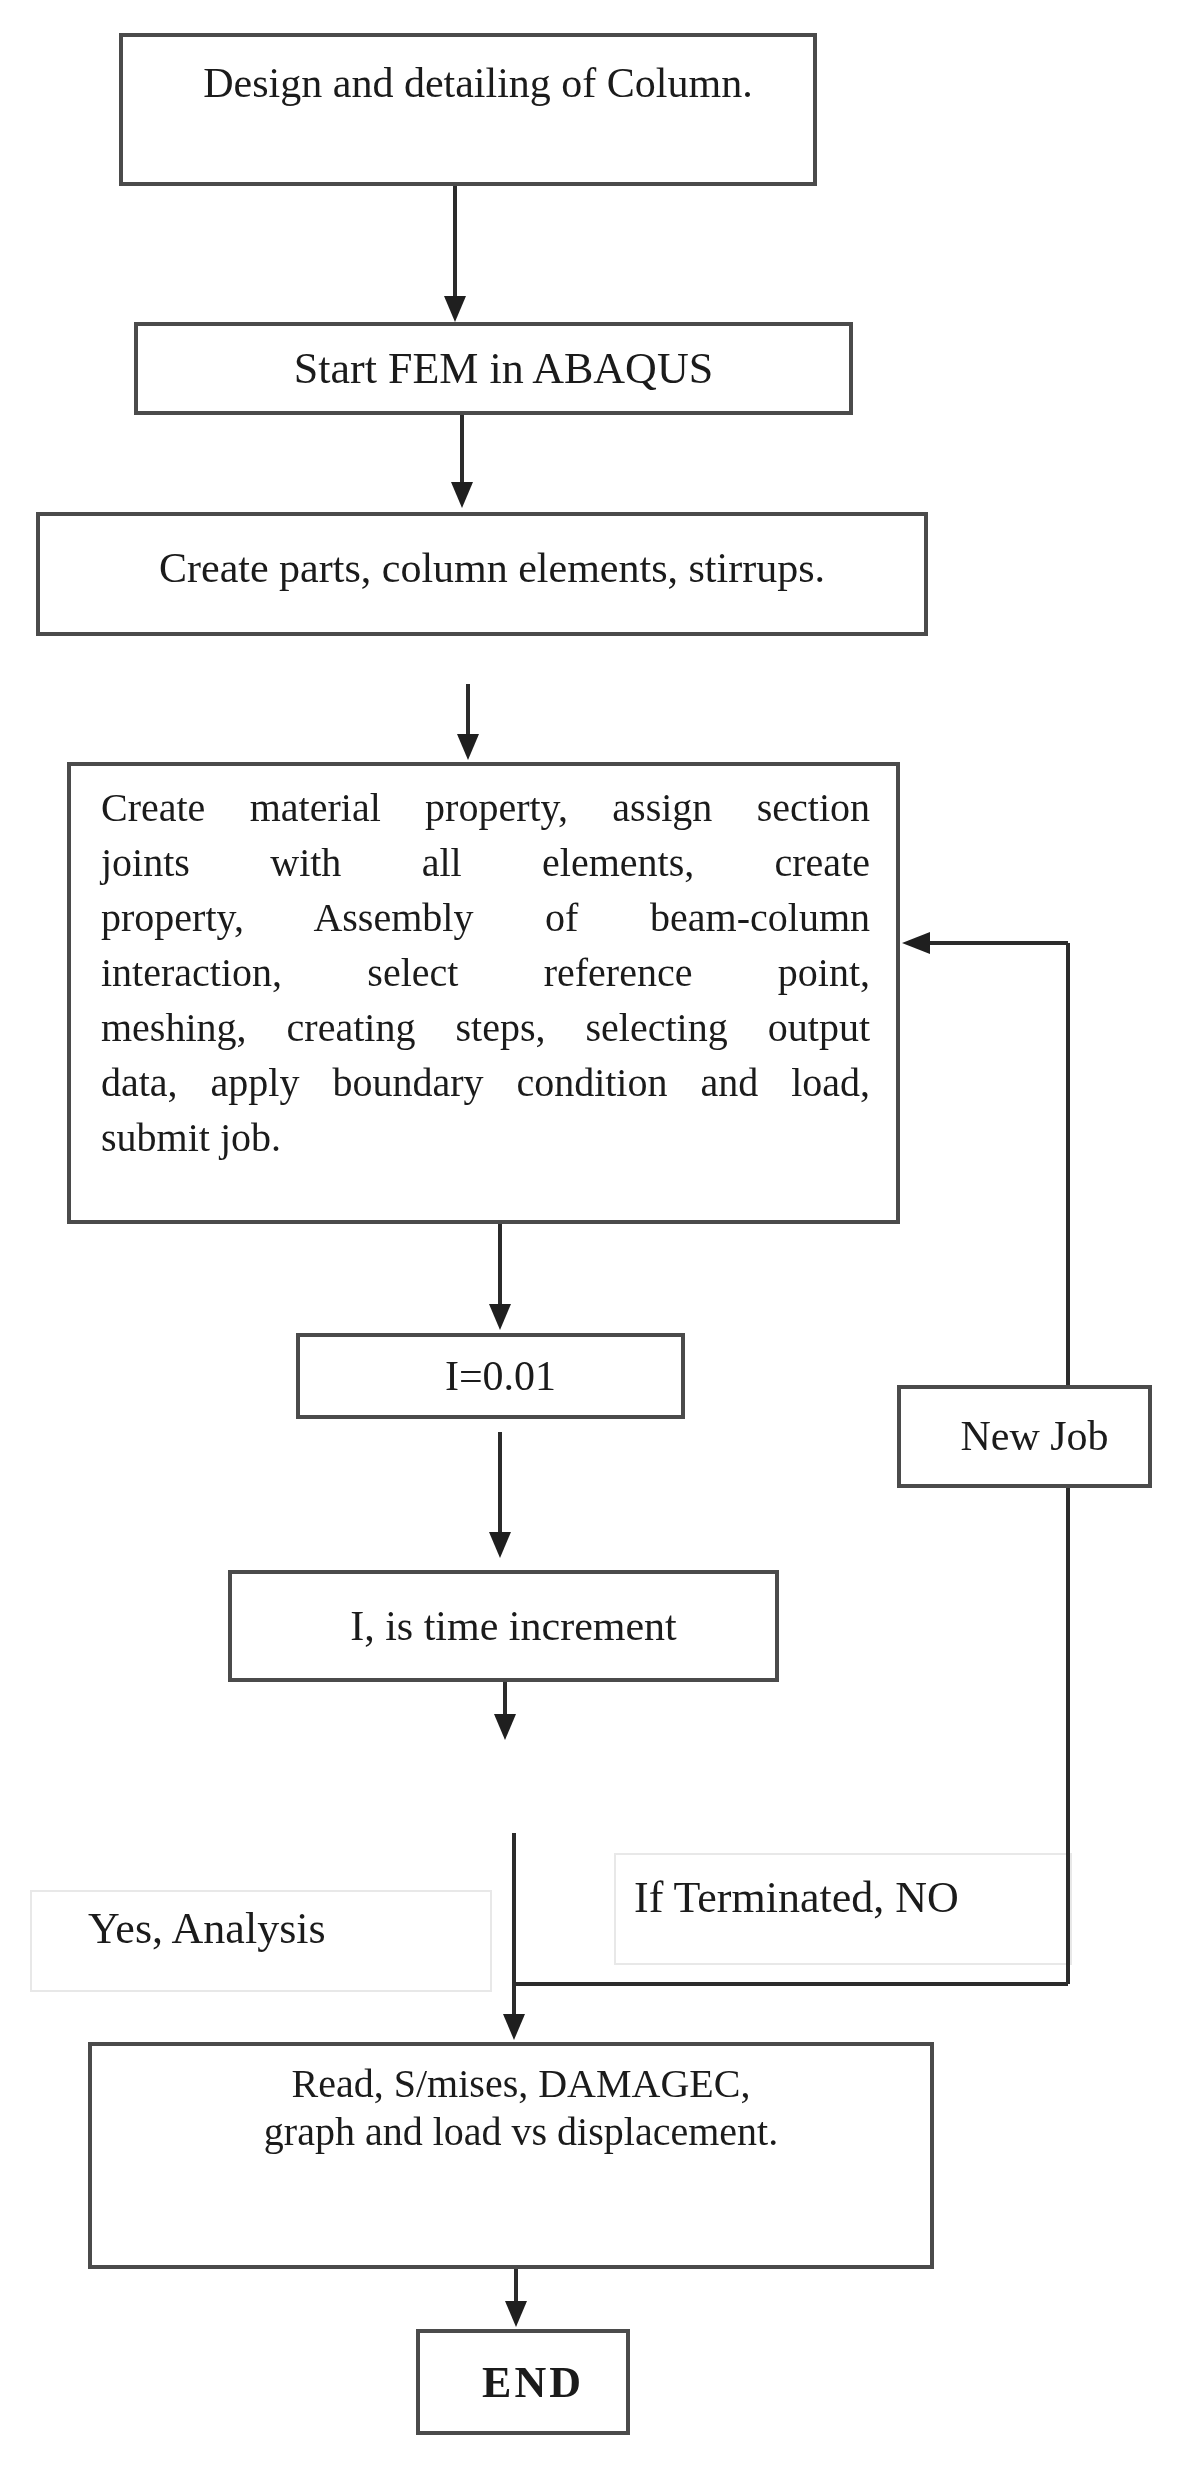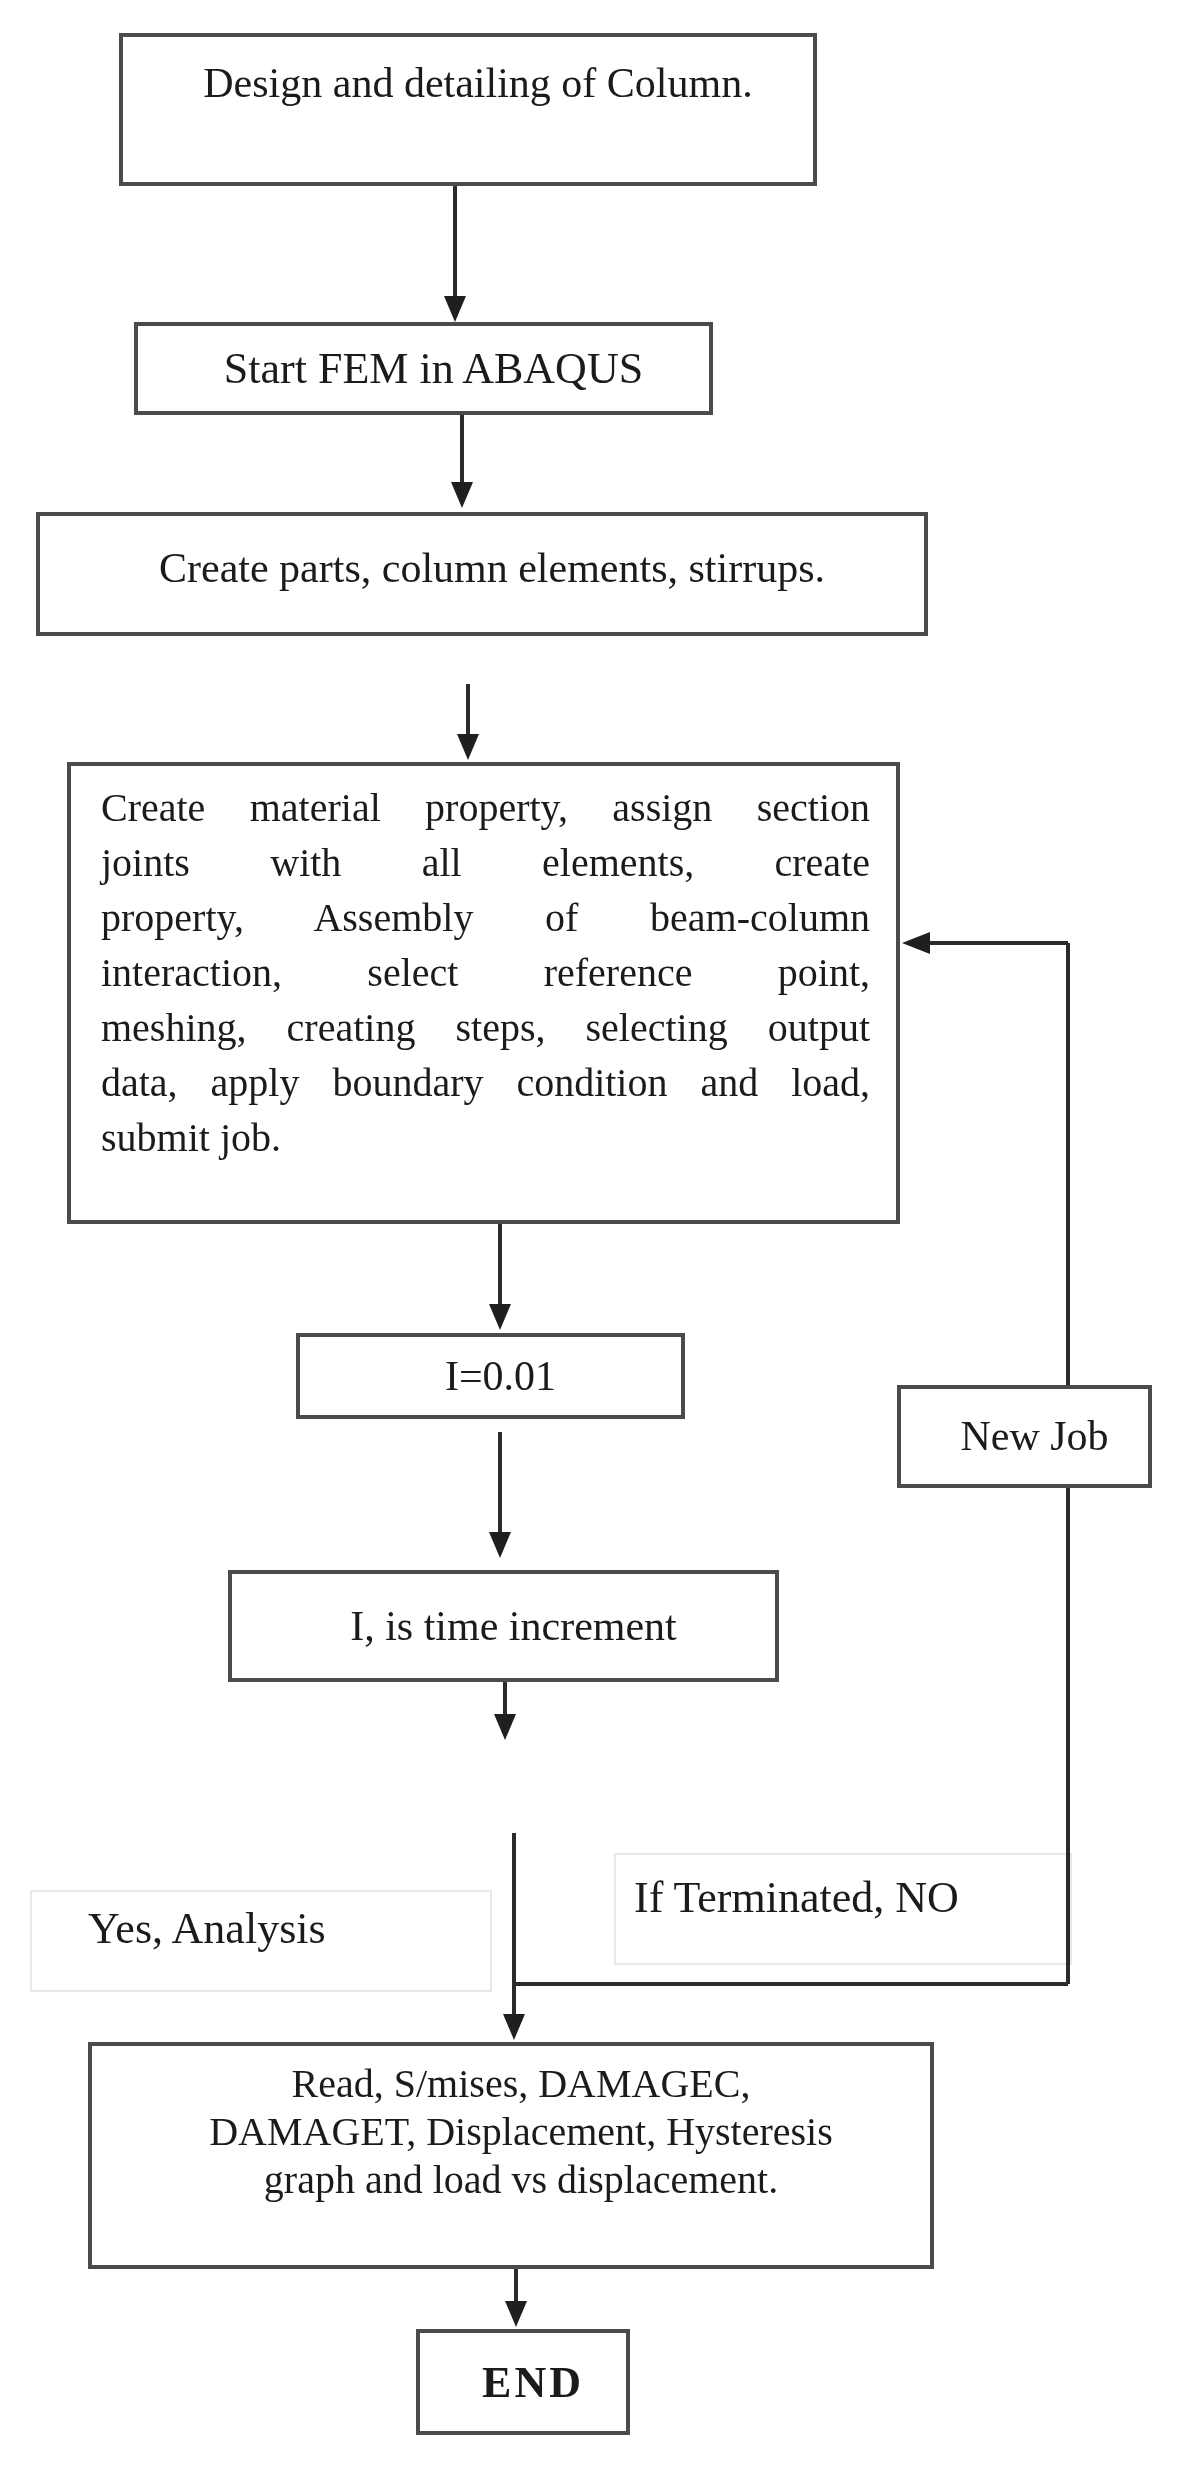--- a/index.html
+++ b/index.html
@@ -111,21 +111,21 @@
       <polygon points="503,2014 525,2014 514,2040"></polygon>
       <polygon points="930,932 930,954 902,943"></polygon>
       <polygon points="505,2301 527,2301 516,2327"></polygon>
     </g>
   </svg>
 
   <div class="node top-align" style="left:119px; top:33px; width:698px; height:153px; padding-top:20px;">
     <span class="fs42">Design and detailing of Column.</span>
   </div>
 
-  <div class="node" style="left:134px; top:322px; width:579px; height:93px;">
+  <div class="node" style="left:134px; top:322px; width:719px; height:93px;">
     <span class="fs44">Start FEM in ABAQUS</span>
   </div>
 
   <div class="node top-align" style="left:36px; top:512px; width:892px; height:124px; padding-top:26px;">
     <span class="fs42">Create parts, column elements, stirrups.</span>
   </div>
 
   <div class="node setup-box" style="left:67px; top:762px; width:833px; height:462px;">
     <div class="jline">Create material property, assign section</div>
     <div class="jline">joints with all elements, create</div>
@@ -144,21 +144,20 @@
     <span class="fs42">I, is time increment</span>
   </div>
 
 
   <div class="node" style="left:897px; top:1385px; width:255px; height:103px;">
     <span class="fs42">New Job</span>
   </div>
 
   <div class="node read-box" style="left:88px; top:2042px; width:846px; height:227px;">
     <div>Read, S/mises, DAMAGEC,</div>
-    <div>DAMAGET, Displacement, Hysteresis</div>
     <div>graph and load vs displacement.</div>
   </div>
 
   <div class="node" style="left:416px; top:2329px; width:214px; height:106px;">
     <span class="end-text">END</span>
   </div>
 
   <div class="edge-label" style="left:88px; top:1903px;">Yes, Analysis</div>
 
   <div class="edge-label" style="left:634px; top:1872px;">If Terminated, NO</div>

